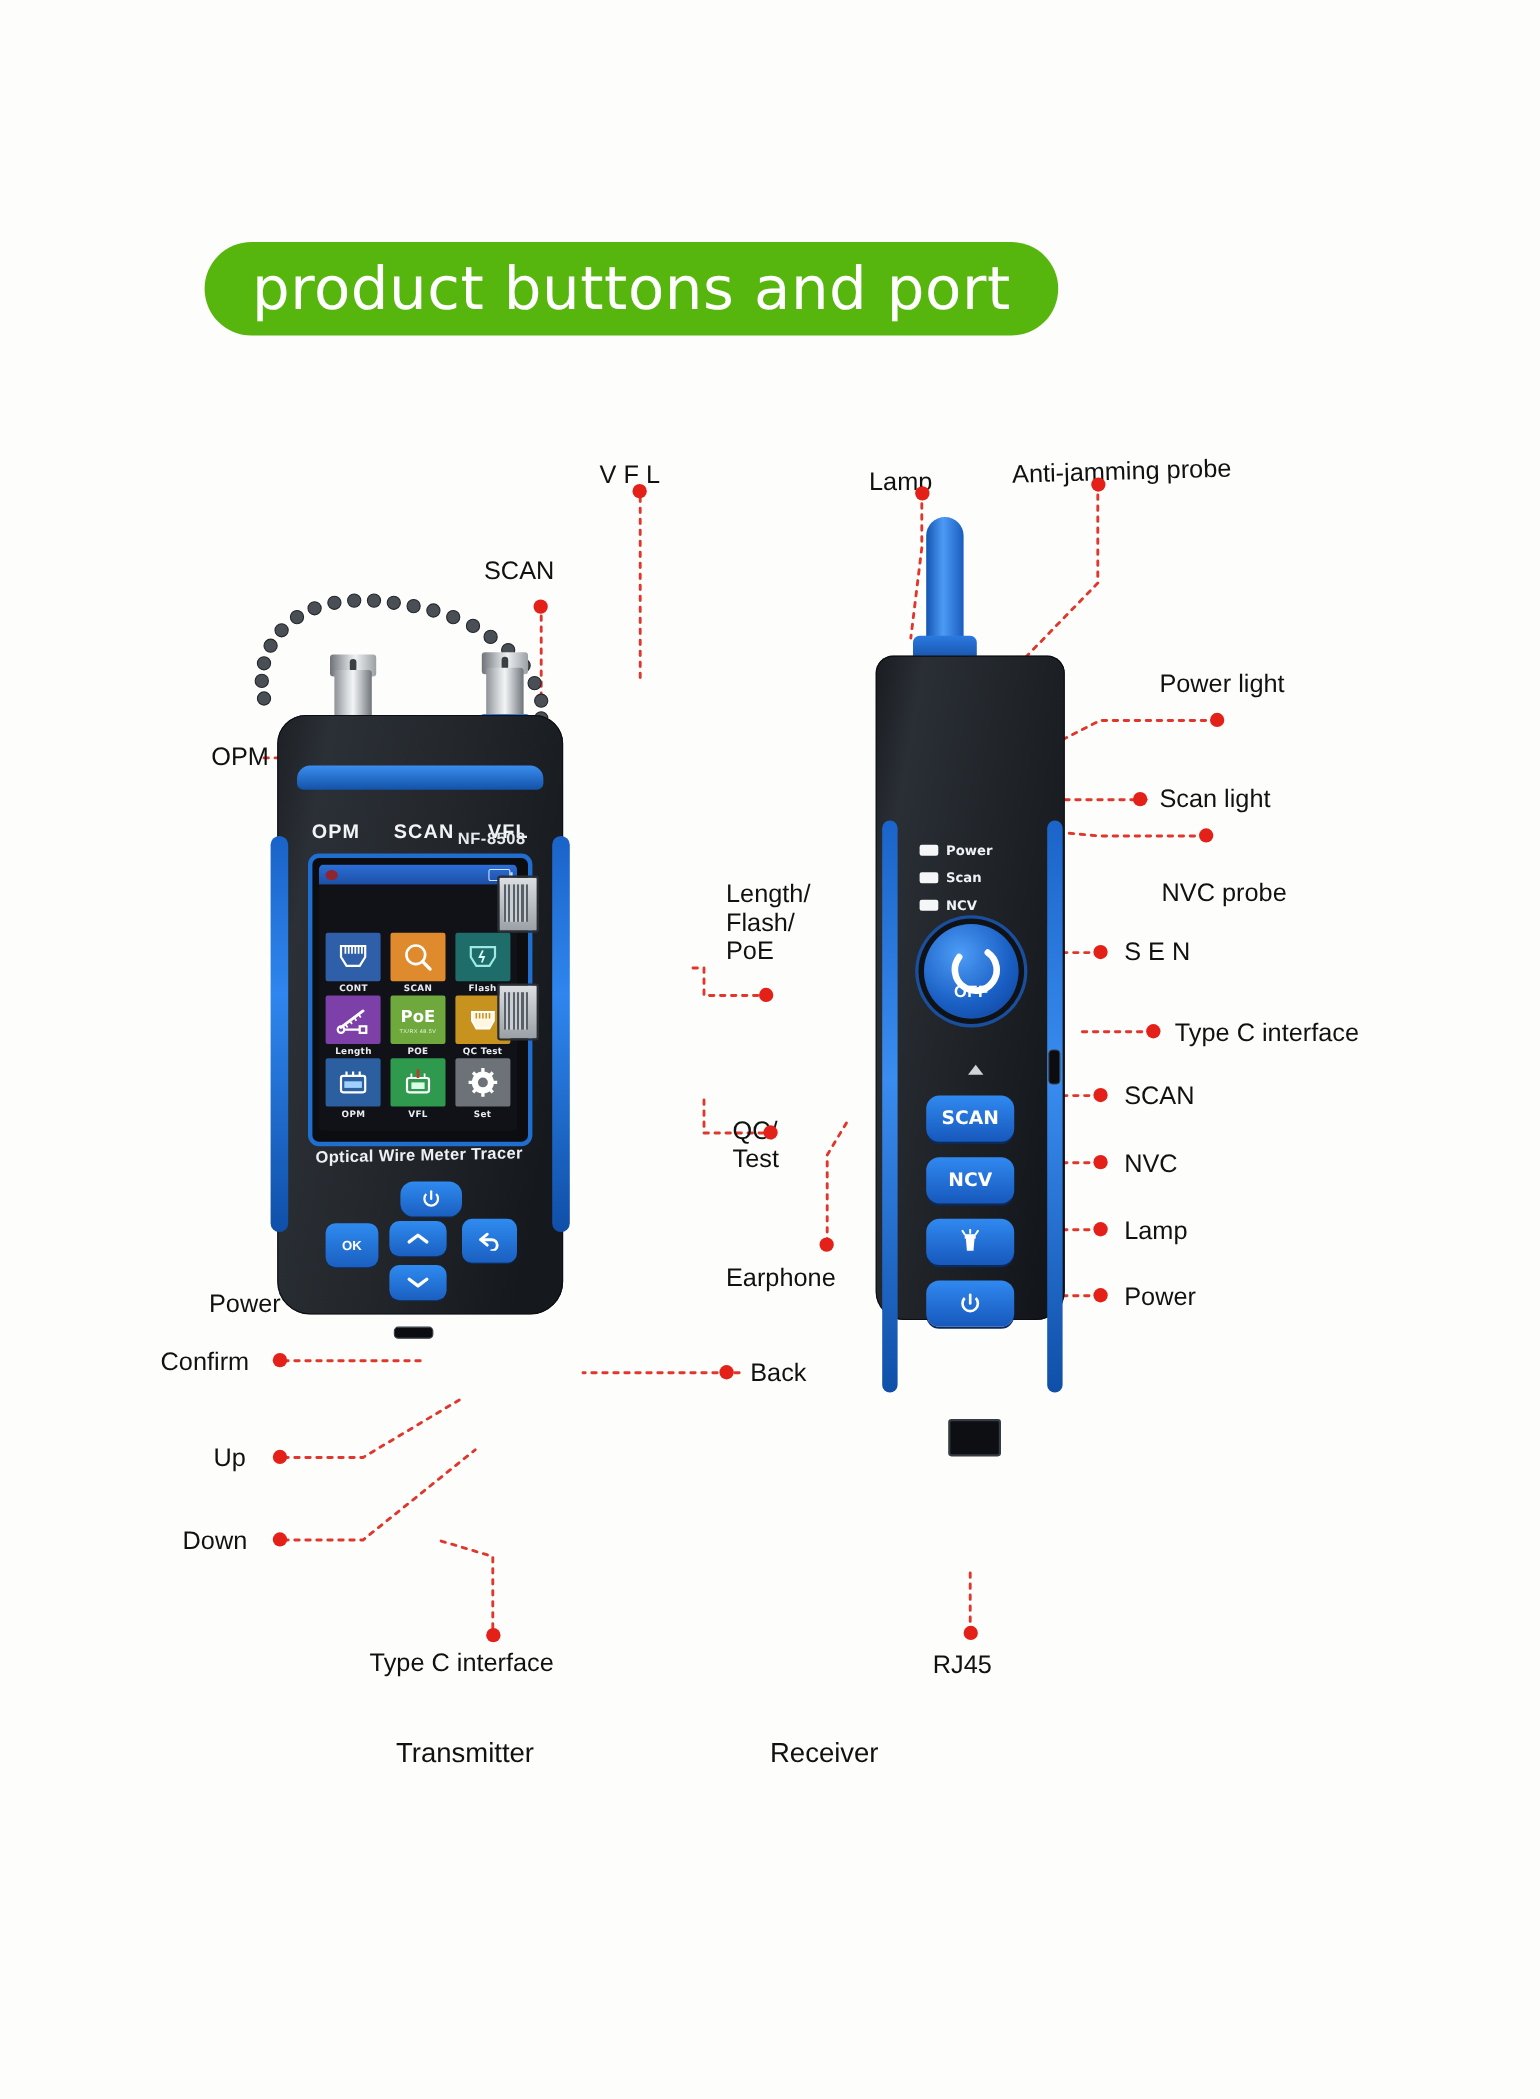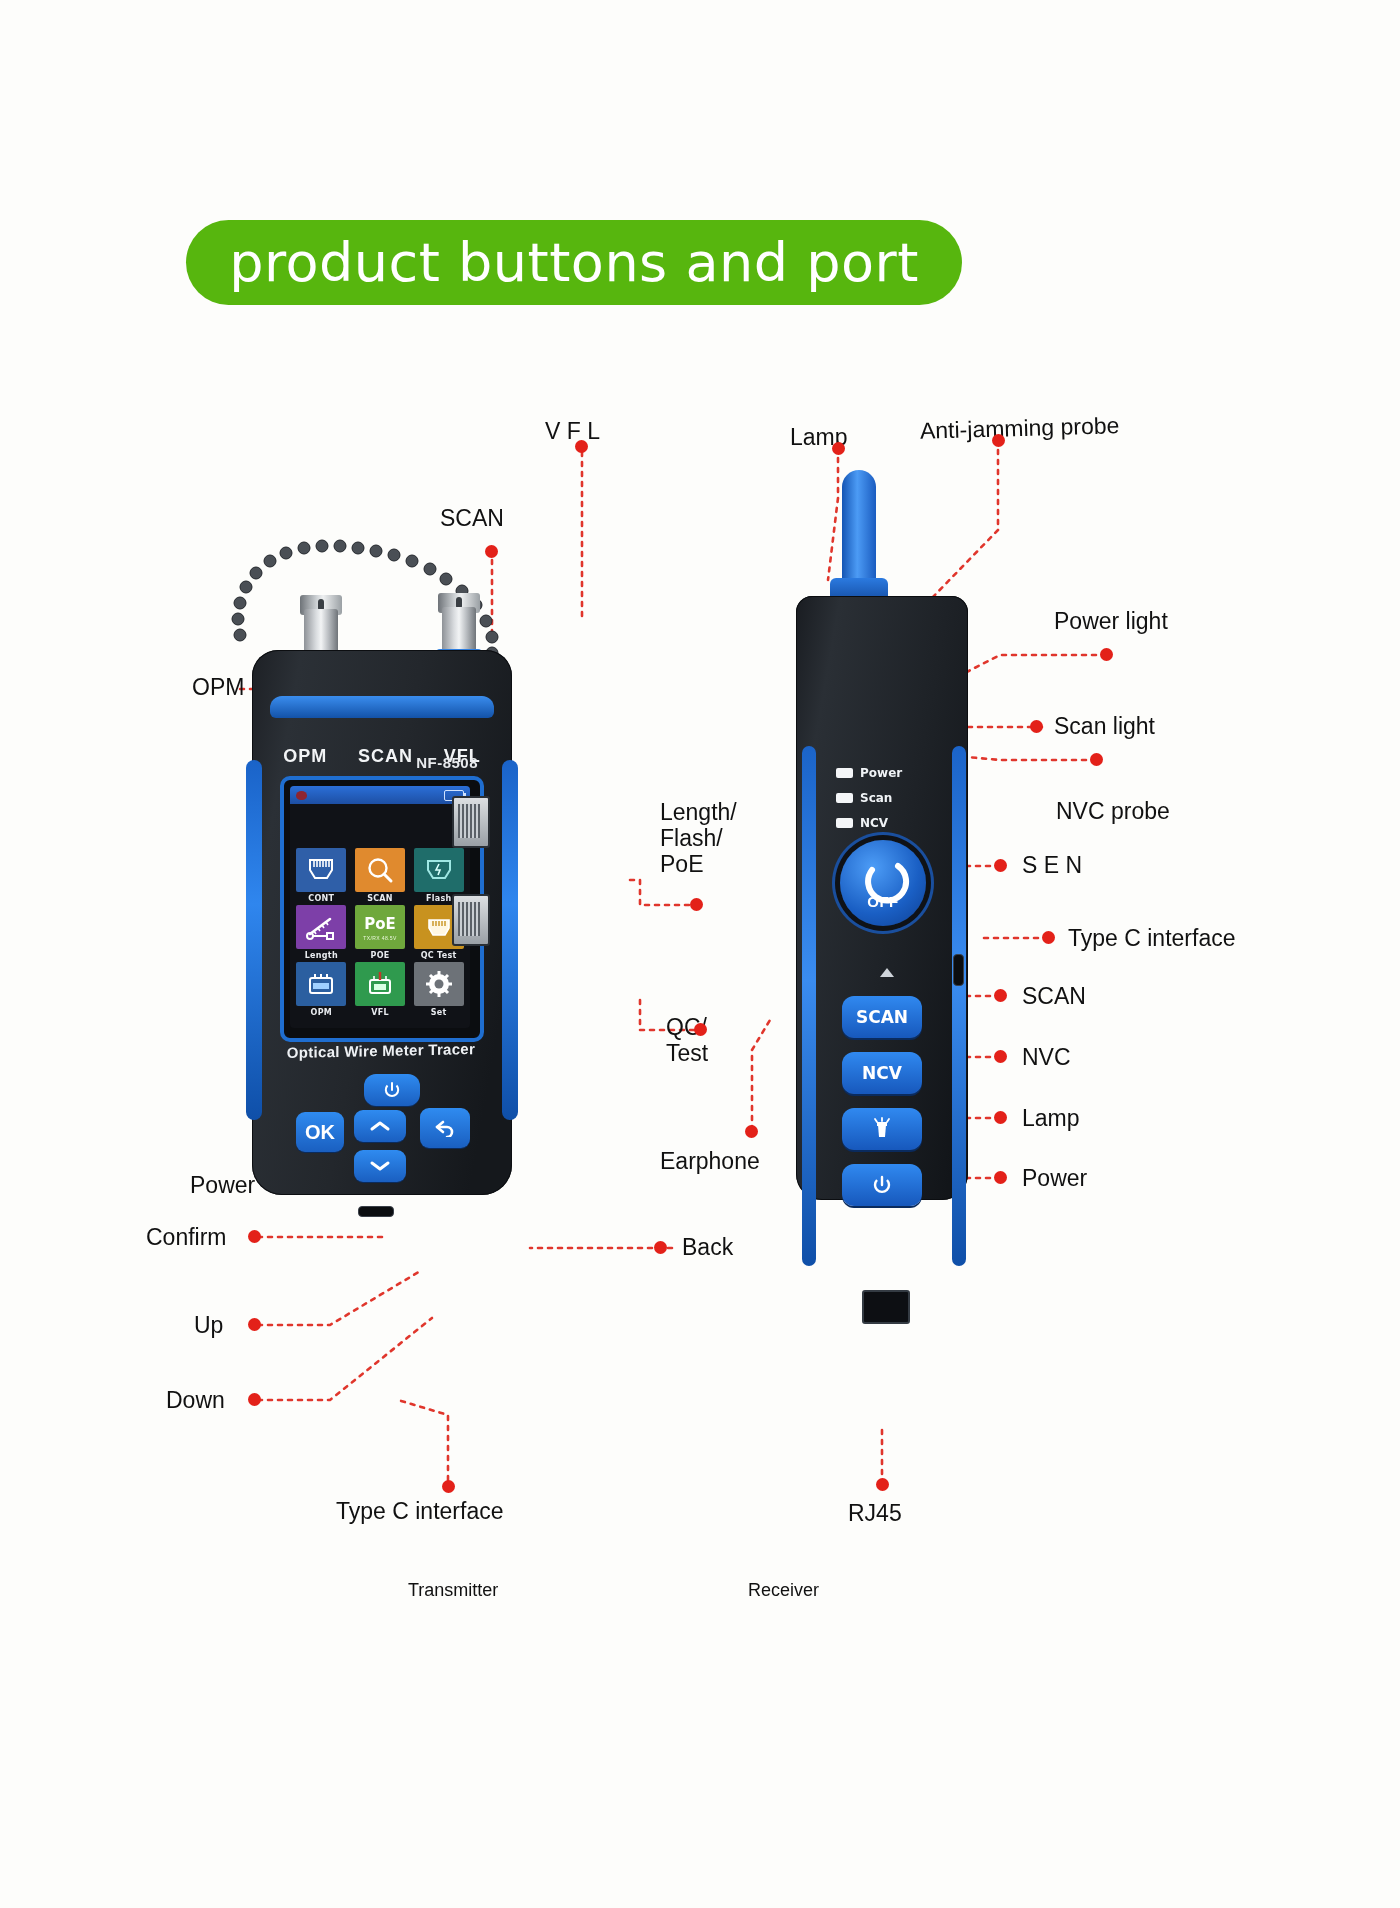--- a/index.html
+++ b/index.html
@@ -30,21 +30,21 @@
     font-family:"Liberation Sans", sans-serif;
   }
   .lbl.multi{white-space:normal;line-height:1.12;}
   .dot{
     position:absolute;width:13px;height:13px;border-radius:50%;
     background:#e32119;
   }
   .lead-svg{position:absolute;left:0;top:0;width:1400px;height:1908px;pointer-events:none;}
 
   
-  .caption{position:absolute;font-size:18px;color:#111;white-space:nowrap;margin-left:48px;}
+  .caption{position:absolute;font-size:25px;color:#111;white-space:nowrap;}
 
   
   .tx{position:absolute;left:252px;top:595px;width:260px;height:600px;}
 
   .tx-chain{position:absolute;left:-22px;top:-80px;width:300px;height:170px;}
 
   
   .port{position:absolute;width:42px;height:72px;}
   .port .body{position:absolute;left:4px;top:14px;width:34px;height:48px;
      background:linear-gradient(90deg,#8e9297,#d8dbde 35%,#f2f4f5 50%,#b9bdc1 72%,#6f7479);
@@ -105,21 +105,21 @@
       border-radius:3px;border:2px solid #2a2f35;}
   .rj .pins{position:absolute;left:4px;top:6px;width:22px;height:34px;
       background:repeating-linear-gradient(90deg,#5a6067 0 2px,#c9ced3 2px 4px);}
 
   
   .keypad{position:absolute;left:26px;top:430px;width:206px;height:110px;}
   .btn{position:absolute;background:linear-gradient(180deg,#2f8bf0,#1a5fc0);
       border-radius:9px;display:flex;align-items:center;justify-content:center;
       color:#fff;font-weight:bold;box-shadow:0 1px 0 #0b2b5c;}
   .btn.pill{border-radius:12px;}
-  .btn-ok{left:18px;top:32px;width:48px;height:40px;font-size:20px;}
+  .btn-ok{left:18px;top:32px;width:48px;height:40px;font-size:12px;}
   .btn-pw{left:86px;top:-6px;width:56px;height:32px;}
   .btn-up{left:76px;top:30px;width:52px;height:32px;}
   .btn-dn{left:76px;top:70px;width:52px;height:32px;}
   .btn-bk{left:142px;top:28px;width:50px;height:40px;}
   .tx-usb{position:absolute;left:106px;top:556px;width:34px;height:9px;
       background:#0b0d10;border-radius:4px;border:1px solid #3a4049;}
 
   
   .rx{position:absolute;left:782px;top:470px;width:200px;height:730px;}
   .rx-probe{position:absolute;left:60px;top:0px;width:34px;height:122px;

